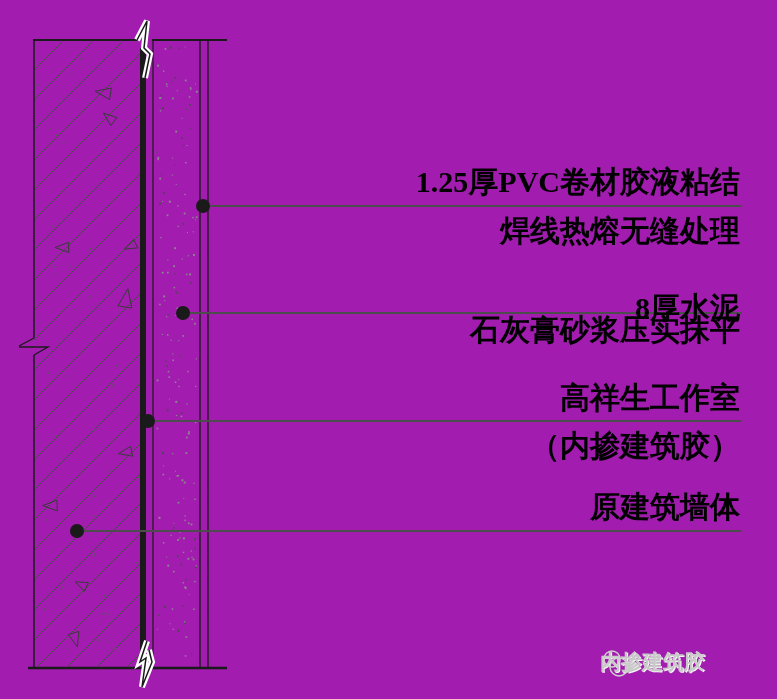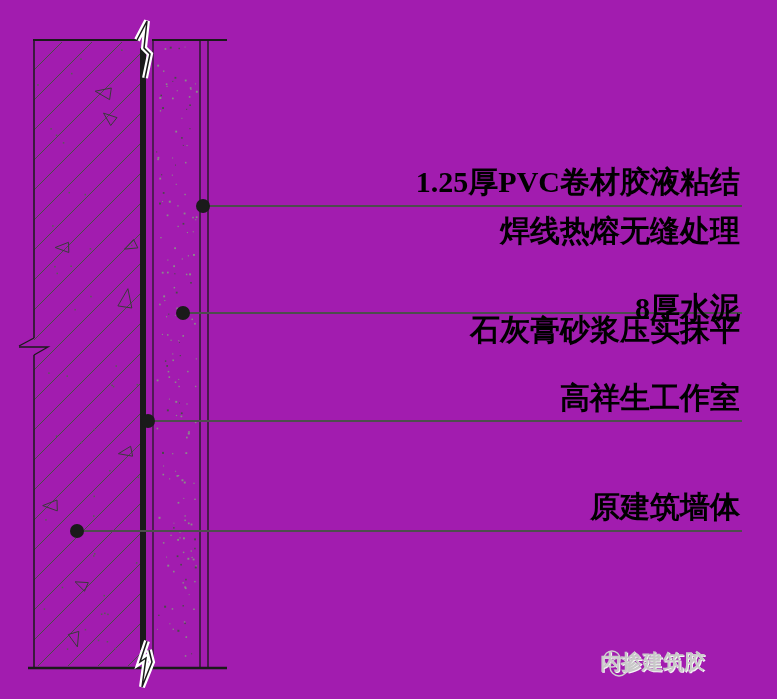--- a/index.html
+++ b/index.html
@@ -350,20 +350,21 @@
       <circle cx="148" cy="421" r="7"></circle>
       <circle cx="77" cy="531" r="7"></circle>
     </g>
   </svg>
 
   <div class="lbl lbl-1a">1.25厚PVC卷材胶液粘结</div>
   <div class="lbl lbl-1b">焊线热熔无缝处理</div>
   <div class="lbl lbl-2a">8厚水泥</div>
   <div class="lbl lbl-2b">石灰膏砂浆压实抹平</div>
   <div class="lbl lbl-3a">高祥生工作室</div>
+  <div class="lbl lbl-3b">（内掺建筑胶）</div>
   <div class="lbl lbl-4a">原建筑墙体</div>
 
   <div class="watermark">
     <svg width="32" height="34" viewBox="0 0 32 34">
       <g fill="none" stroke="#cfcfcf" stroke-width="1.4">
         <circle cx="12" cy="13" r="8"></circle>
         <circle cx="19" cy="21" r="9"></circle>
         <circle cx="10" cy="11" r="1" fill="#cfcfcf" stroke="none"></circle>
         <circle cx="16" cy="19" r="1" fill="#cfcfcf" stroke="none"></circle>
         <circle cx="22" cy="18" r="1" fill="#cfcfcf" stroke="none"></circle>

